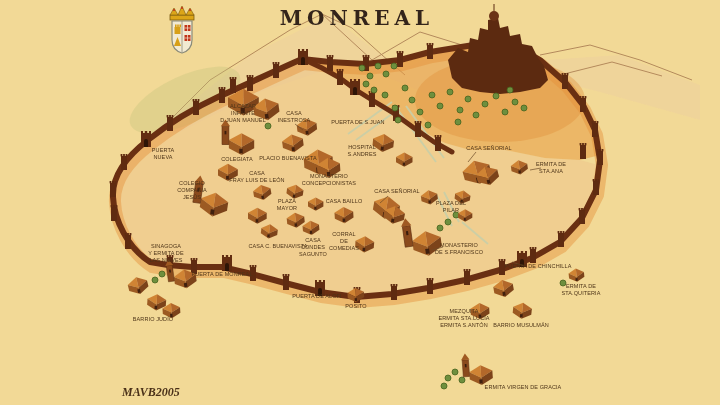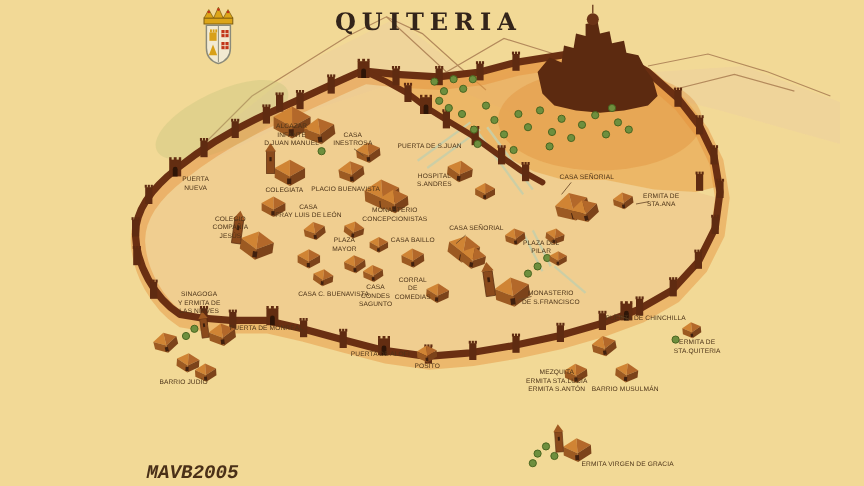--- a/index.html
+++ b/index.html
@@ -5,22 +5,22 @@
   html,body{margin:0;padding:0;}
   .stage{position:relative;width:720px;height:405px;overflow:hidden;
          background:#f2d996;font-family:"Liberation Sans",sans-serif;}
   .stage svg{position:absolute;left:0;top:0;}
   .lbl{position:absolute;font-size:5.5px;line-height:1.3;color:#4d3418;
        text-align:center;transform:translateX(-50%);white-space:pre-line;
        letter-spacing:.1px;z-index:5;}
   .title{position:absolute;left:357px;top:6px;transform:translateX(-50%);
          font-family:"DejaVu Serif",serif;font-weight:bold;font-size:20px;
          letter-spacing:5px;color:#33241a;z-index:6;}
-  .sig{position:absolute;left:122px;top:385px;font-family:Liberation Mono, monospace;
-       font-style:italic;font-weight:bold;font-size:16px;color:#4a3018;z-index:6;}
+  .sig{position:absolute;left:122px;top:385px;font-family:Liberation Serif, serif;
+       font-style:italic;font-weight:bold;font-size:12px;color:#4a3018;z-index:6;}
 </style>
 </head>
 <body>
 
 <div class="stage">
 
 <svg width="720" height="405" viewBox="0 0 720 405">
   <defs>
     <g id="house">
       <polygon points="0,8 11,2 11,14" fill="#d08434"></polygon>
@@ -249,21 +249,21 @@
     <polygon points="17.5,31 14,40 21,40" fill="#d8a018"></polygon>
     <rect x="24.5" y="19" width="6" height="6" fill="#c23418"></rect>
     <rect x="24.5" y="29" width="6" height="6" fill="#c23418"></rect>
     <line x1="24.5" y1="22" x2="30.5" y2="22" stroke="#f2ead2" stroke-width="0.7"></line>
     <line x1="27.5" y1="19" x2="27.5" y2="25" stroke="#f2ead2" stroke-width="0.7"></line>
     <line x1="24.5" y1="32" x2="30.5" y2="32" stroke="#f2ead2" stroke-width="0.7"></line>
     <line x1="27.5" y1="29" x2="27.5" y2="35" stroke="#f2ead2" stroke-width="0.7"></line>
   </g>
 </svg>
 
-<div class="title">QUITERIA</div>
+<div class="title">MONREAL</div>
 <div class="sig">MAVB2005</div>
 
 <div class="lbl" style="left:163px;top:147px;">PUERTA
 NUEVA</div>
 <div class="lbl" style="left:243px;top:103px;">ALCAZAR
 INFANTE
 D.JUAN MANUEL</div>
 <div class="lbl" style="left:294px;top:110px;">CASA
 INESTROSA</div>
 <div class="lbl" style="left:358px;top:119px;">PUERTA DE S.JUAN</div>

